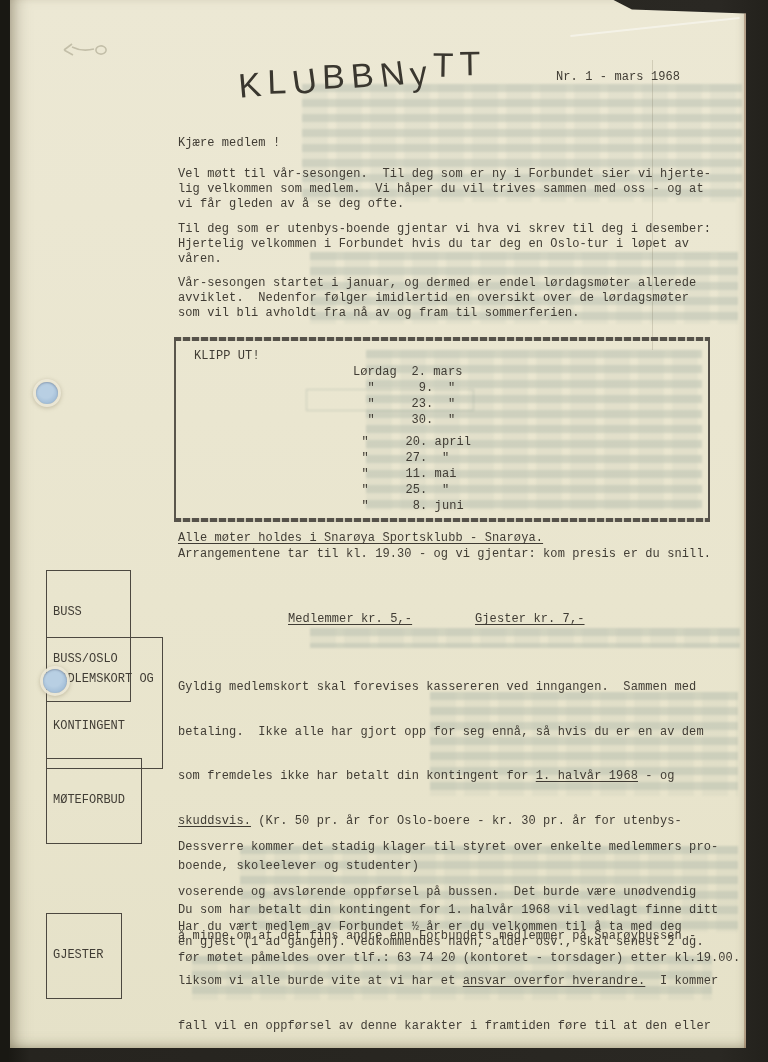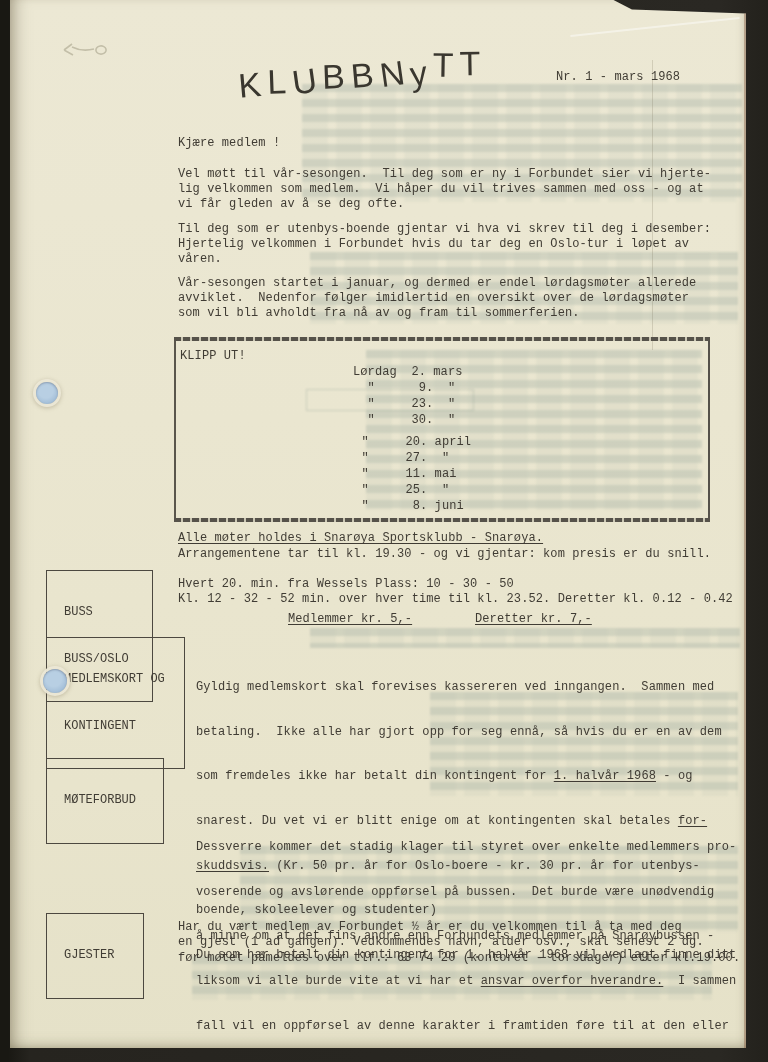--- a/index.html
+++ b/index.html
@@ -10,42 +10,42 @@
     background:linear-gradient(180deg,#ece8d4 0,#eae6d0 40%,#e8e4cc 75%,#e5e1c8 100%);
     clip-path:polygon(0 0,82% 0,84.5% 0.9%,100% 1.3%,100% 100%,0 100%);
     box-shadow:inset 14px 0 18px -12px rgba(95,85,60,.6),
                inset -7px 0 12px -9px rgba(95,85,60,.45),
                inset 0 -10px 16px -12px rgba(95,85,60,.55);}
   .paper::after{content:"";position:absolute;right:0;top:10px;bottom:0;width:2px;
     background:rgba(125,78,52,.35);}
   
   .t{position:absolute;left:168px;font-size:12px;line-height:14.9px;color:#403c34;
      white-space:pre;z-index:3;letter-spacing:.1px;}
-  .t div{min-height:14.9px;margin-left:18px;}
+  .t div{min-height:14.9px;}
   .u{text-decoration:underline;text-underline-offset:2px;text-decoration-thickness:1px;}
   .title{position:absolute;left:228px;top:56px;z-index:3;color:#3a372f;
      font-family:"Liberation Sans",sans-serif;font-size:34px;letter-spacing:6px;
      transform:rotate(-5deg);white-space:pre;}
   .title .ch{display:inline-block;}
   .title .ch:nth-child(2n){transform:rotate(3deg) translateY(-1px);}
   .title .ch:nth-child(3n){transform:rotate(-3deg) translateY(1px);}
   .title .ch:nth-child(7){transform:translateY(3px) rotate(-2deg);}
   .title .ch:nth-child(8){transform:rotate(6deg) translateY(-3px);}
   .title .ch:nth-child(9){transform:rotate(4deg) translateY(-2px);}
   .issue{position:absolute;left:546px;top:70px;}
   
   .clipbox{position:absolute;left:164px;top:340px;width:532px;height:179px;z-index:3;
     border-left:2px solid #5a564c;border-right:2px solid #55514a;}
   .clipbox::before,.clipbox::after{content:"";position:absolute;left:-2px;right:-2px;height:4px;
     background:repeating-linear-gradient(90deg,#56524a 0 7px,rgba(86,82,74,.2) 7px 9px);}
   .clipbox::before{top:-3px;}
   .clipbox::after{bottom:-3px;}
   .clipbox .t{position:absolute;}
   
-  .labelbox{position:absolute;border:1.5px solid #4c4840;z-index:3;padding:3px 17px;
+  .labelbox{position:absolute;border:1.5px solid #4c4840;z-index:3;padding:3px 6px;
     font-size:12px;line-height:15.5px;color:#403c34;white-space:pre;}
   
   .hole{position:absolute;border-radius:50%;z-index:6;
     background:radial-gradient(circle at 45% 40%,#b8cfe3 0 40%,#a4bfd8 70%,#94aec9 100%);
     box-shadow:0 0 0 3px rgba(236,232,214,.95),0 1px 4px 3px rgba(120,110,80,.35),
                inset 0 1px 2px rgba(60,70,95,.35);}
   
   .bleed{position:absolute;z-index:1;filter:blur(1.1px);opacity:.5;
     background:repeating-linear-gradient(180deg,rgba(146,162,152,.55) 0 8px,rgba(146,162,152,0) 8px 15px),
                repeating-linear-gradient(90deg,rgba(146,162,152,.18) 0 26px,rgba(0,0,0,0) 26px 34px);}
@@ -84,67 +84,64 @@
 Hjertelig velkommen i Forbundet hvis du tar deg en Oslo-tur i løpet av
 våren.</div>
     <div class="t" style="top:167px">Vel møtt til vår-sesongen.  Til deg som er ny i Forbundet sier vi hjerte-
 lig velkommen som medlem.  Vi håper du vil trives sammen med oss - og at
 vi får gleden av å se deg ofte.</div>
     <div class="t" style="top:276px">Vår-sesongen startet i januar, og dermed er endel lørdagsmøter allerede
 avviklet.  Nedenfor følger imidlertid en oversikt over de lørdagsmøter
 som vil bli avholdt fra nå av og fram til sommerferien.</div>
 
     <div class="clipbox">
-      <div class="t" style="left:4px;top:9px">KLIPP UT!</div>
+      <div class="t" style="left:18px;top:9px">KLIPP UT!</div>
       <div class="t" style="left:177px;top:24px;line-height:16px">Lørdag  2. mars
   "      9.  "
   "     23.  "
   "     30.  "</div>
       <div class="t" style="left:171px;top:94px;line-height:16px">  "     20. april
   "     27.  "
   "     11. mai
   "     25.  "
   "      8. juni</div>
     </div>
 
     <div class="t u" style="top:531px">Alle møter holdes i Snarøya Sportsklubb - Snarøya.</div>
     <div class="t" style="top:547px">Arrangementene tar til kl. 19.30 - og vi gjentar: kom presis er du snill.</div>
 
     <div class="labelbox" style="left:36px;top:570px;width:71px">
       <div>BUSS</div>
       <div>BUSS/OSLO</div>
     </div>
-    <div class="t" style="top:577px;line-height:15px">Hvert 20. min. fra Wessels Plass: 10 - 30 - 50
-Kl. 12 - 32 - 52 min. over hver time til kl. 23.52. Deretter kl. 0.12 - 0.42</div>
     <div class="t u" style="left:278px;top:612px">Medlemmer kr. 5,-</div>
-    <div class="t u" style="left:465px;top:612px">Deretter kr. 7,-</div>
+    <div class="t u" style="left:465px;top:612px">Gjester kr. 7,-</div>
 
     <div class="labelbox" style="left:36px;top:637px;width:103px">
       <div>MEDLEMSKORT OG</div>
       <div>KONTINGENT</div>
     </div>
     <div class="t" style="top:650px">
       <div>Gyldig medlemskort skal forevises kassereren ved inngangen.  Sammen med</div>
       <div>betaling.  Ikke alle har gjort opp for seg ennå, så hvis du er en av dem</div>
       <div><span>som fremdeles ikke har betalt din kontingent for </span><span class="u">1. halvår 1968</span><span> - og</span></div>
-      <div><span>snarest. Du vet vi er blitt enige om at kontingenten skal betales </span><span class="u">for-</span></div>
       <div><span class="u">skuddsvis.</span><span> (Kr. 50 pr. år for Oslo-boere - kr. 30 pr. år for utenbys-</span></div>
       <div>boende, skoleelever og studenter)</div>
       <div>Du som har betalt din kontingent for 1. halvår 1968 vil vedlagt finne ditt</div>
       
     </div>
 
     <div class="labelbox" style="left:36px;top:758px;width:82px">
       <div>MØTEFORBUD</div>
     </div>
     <div class="t" style="top:810px">
       <div>Dessverre kommer det stadig klager til styret over enkelte medlemmers pro-</div>
       <div>voserende og avslørende oppførsel på bussen.  Det burde være unødvendig</div>
       <div>å minne om at det fins andre enn Forbundets medlemmer på Snarøybussen -</div>
-      <div><span>liksom vi alle burde vite at vi har et </span><span class="u">ansvar overfor hverandre.</span><span>  I sammen</span></div>
+      <div><span>liksom vi alle burde vite at vi har et </span><span class="u">ansvar overfor hverandre.</span><span>  I kommer</span></div>
       <div>fall vil en oppførsel av denne karakter i framtiden føre til at den eller</div>
       
     </div>
 
     <div class="labelbox" style="left:36px;top:913px;width:62px">
       <div>GJESTER</div>
     </div>
     <div class="t" style="top:920px;line-height:15.3px">Har du vært medlem av Forbundet ½ år er du velkommen til å ta med deg
 en gjest (1 ad gangen). Vedkommendes navn, alder osv., skal senest 2 dg.
 før møtet påmeldes over tlf.: 63 74 20 (kontoret - torsdager) etter kl.19.00.</div>

